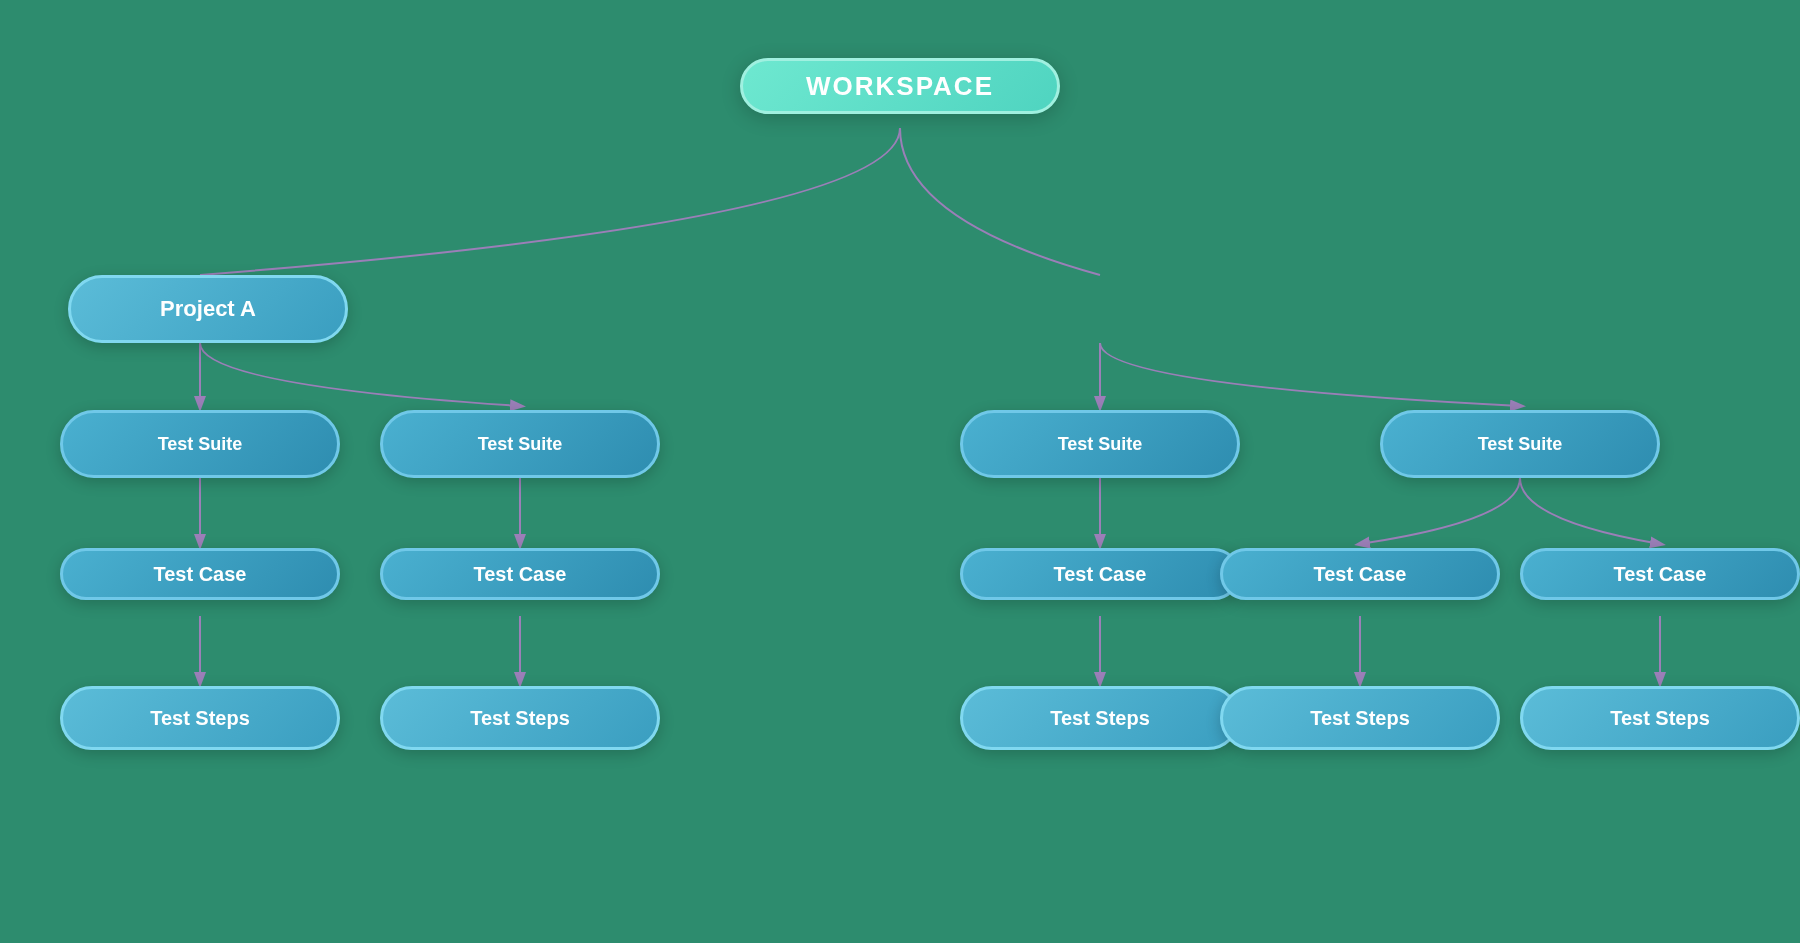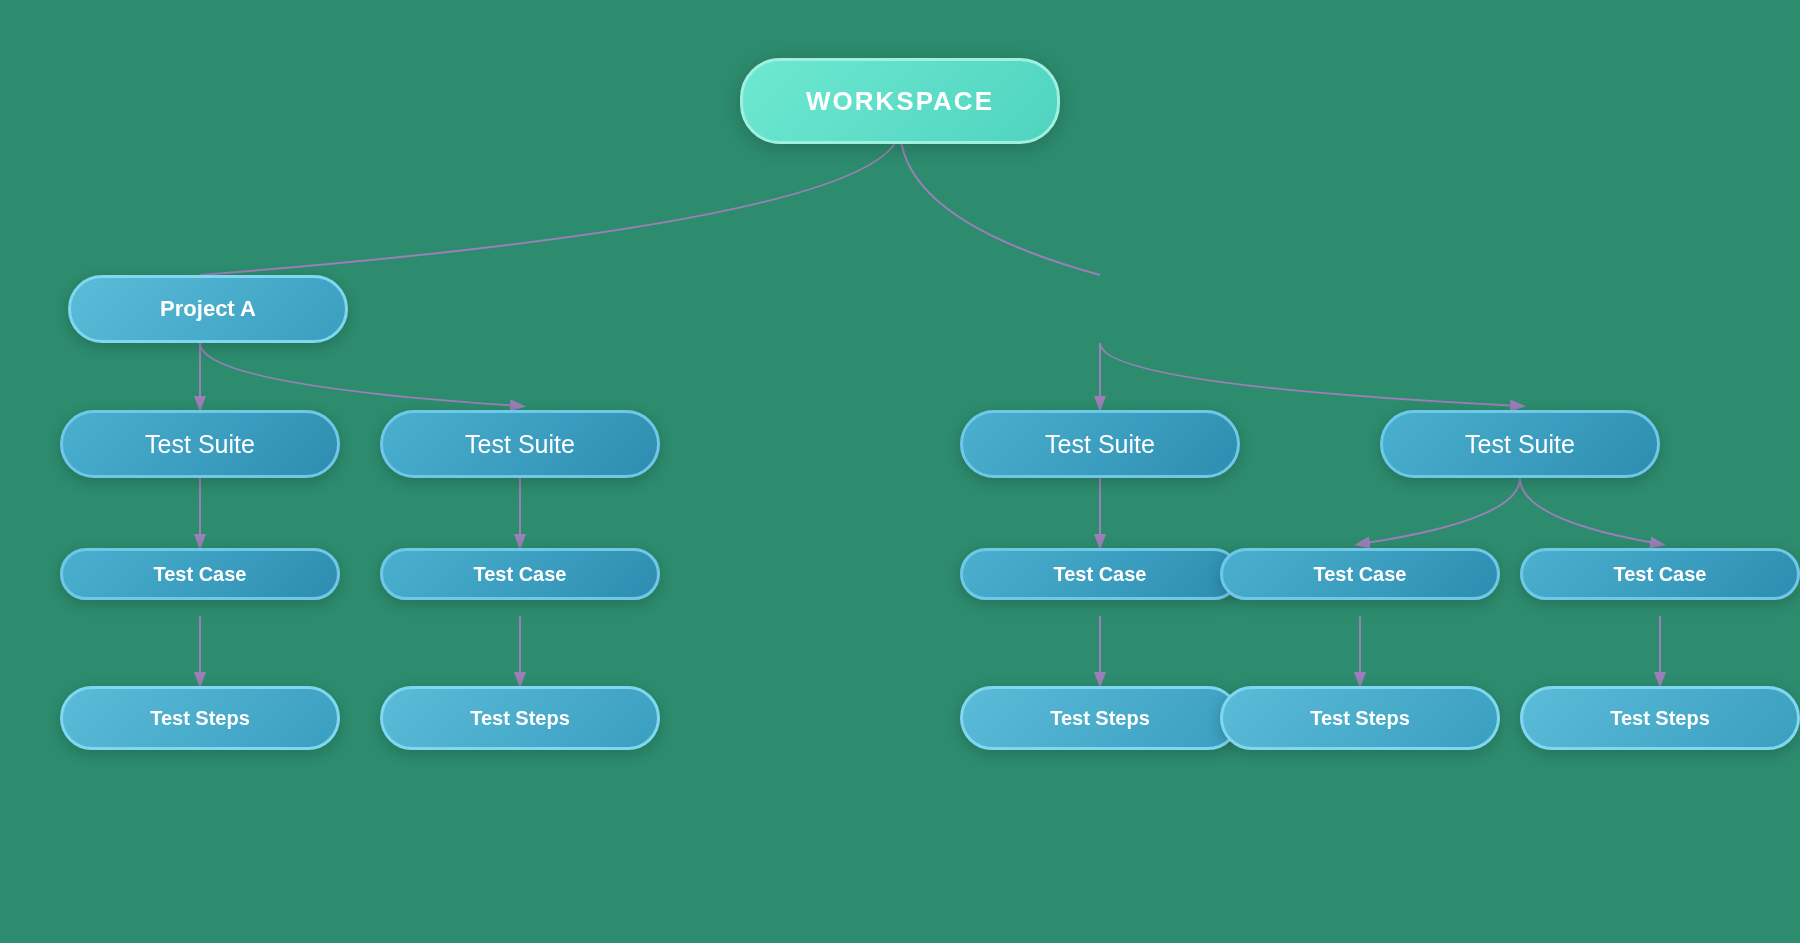--- a/index.html
+++ b/index.html
@@ -29,42 +29,42 @@
       font-weight: bold;
       color: white;
       text-align: center;
       white-space: nowrap;
     }
 
     .node-workspace {
       background: linear-gradient(135deg, #6ee8d0, #4fd4c0);
       border: 3px solid #a0f0e0;
       width: 320px;
-      height: 86px;
+      height: 56px;
       font-size: 26px;
       letter-spacing: 2px;
       box-shadow: 0 4px 20px rgba(0,0,0,0.2);
     }
 
     .node-project {
       background: linear-gradient(135deg, #5bbcd8, #3a9ec0);
       border: 3px solid #80d8f0;
       width: 280px;
       height: 68px;
       font-size: 22px;
       box-shadow: 0 4px 15px rgba(0,0,0,0.2);
     }
 
     .node-suite {
       background: linear-gradient(135deg, #4ab0d0, #2e8db0);
       border: 3px solid #70c8e8;
       width: 280px;
       height: 68px;
-      font-size: 25px;
-      font-weight: normal;
+      font-size: 18px;
+      font-weight: bold;
       box-shadow: 0 4px 15px rgba(0,0,0,0.2);
     }
 
     .node-case {
       background: linear-gradient(135deg, #4ab0d0, #2e8db0);
       border: 3px solid #70c8e8;
       width: 280px;
       height: 52px;
       font-size: 20px;
       font-weight: bold;

